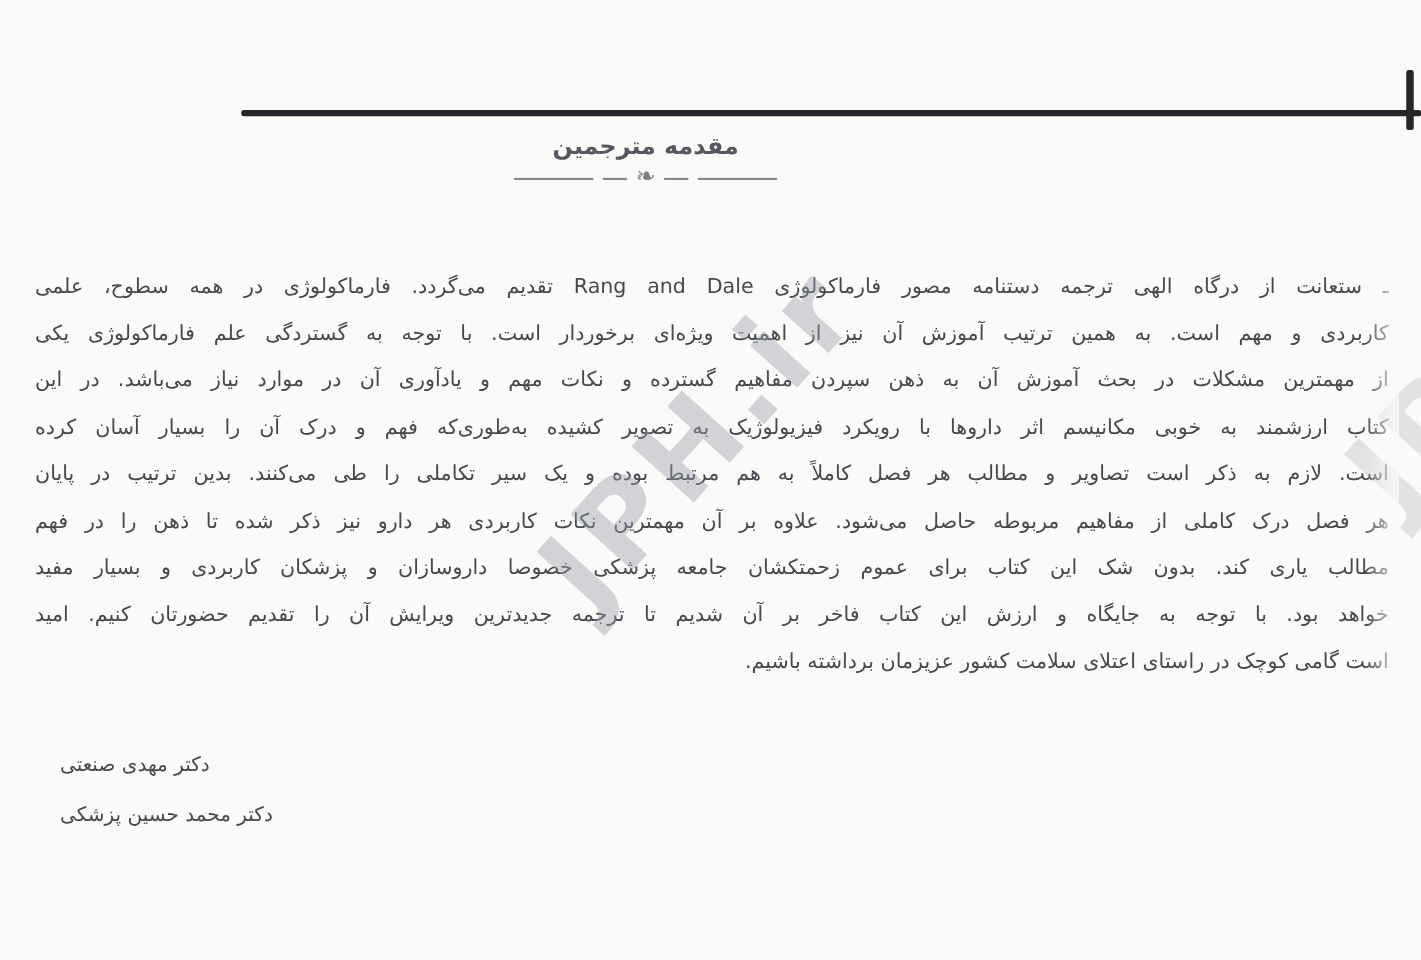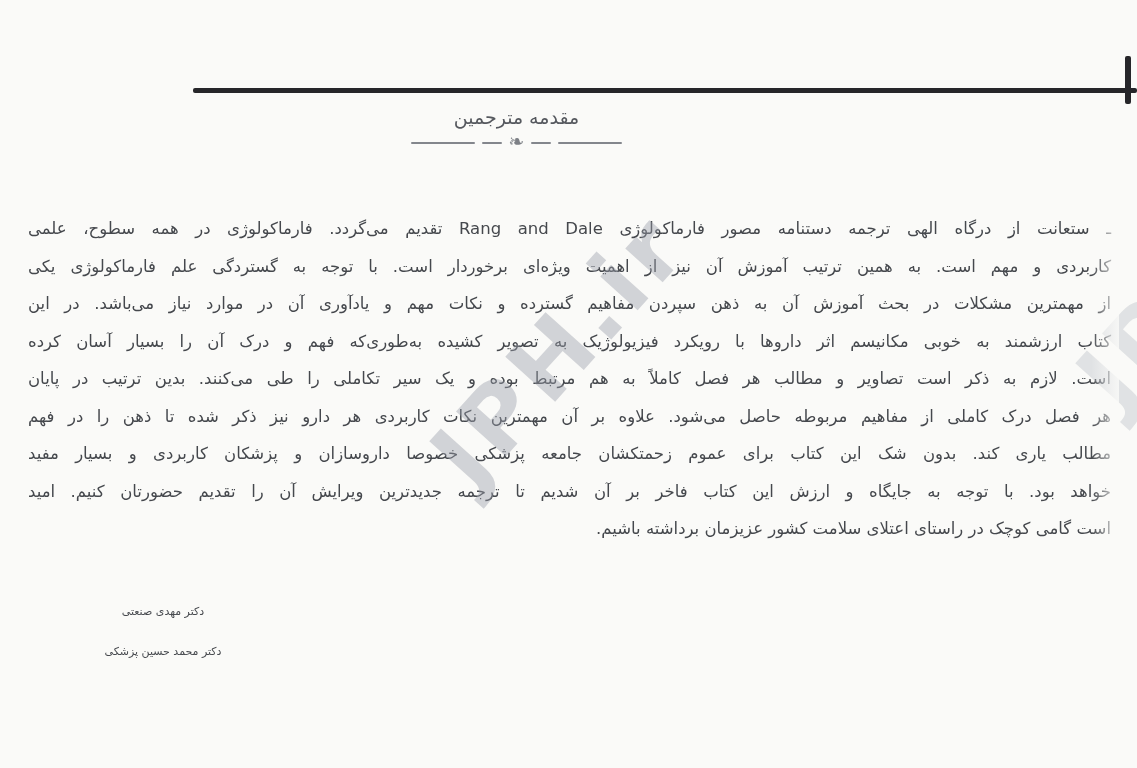--- a/index.html
+++ b/index.html
@@ -11,40 +11,40 @@
   
   .scan-hline{position:absolute;left:193px;top:88px;width:944px;height:5px;background:#26262a;border-radius:2px;}
   .scan-vline{position:absolute;left:1125px;top:56px;width:6px;height:48px;background:#26262a;border-radius:2px;}
   
   .head-wrap{
     position:absolute;top:106px;left:0;width:100%;
     display:flex;flex-direction:column;align-items:center;gap:10px;
     transform:translateX(-52px);
   }
   .heading{
-    margin:0;font-size:19px;font-weight:normal;color:#55585e;
+    margin:0;font-size:19px;font-weight:bold;color:#55585e;
     letter-spacing:.5px;direction:rtl;
   }
   .divider{display:flex;align-items:center;gap:7px;color:#83868c;}
   .divider .seg{height:0;border-top:2px solid #83868c;border-radius:1px;}
   .divider .seg.long{width:64px;}
   .divider .seg.short{width:20px;}
   .divider .orn{font-size:19px;line-height:10px;color:#7d8086;transform:translateY(-2px);}
   
   .body-text{
     position:absolute;left:28px;right:26px;top:210px;
     direction:rtl;font-size:16.5px;line-height:37.5px;color:#45484d;
     z-index:1;
   }
   .bline{text-align:justify;text-align-last:justify;white-space:normal;}
   .bline.last{text-align-last:right;}
   
   .signatures{
     position:absolute;left:48px;top:592px;width:230px;
-    direction:rtl;text-align:center;font-size:11px;line-height:40px;
+    direction:rtl;text-align:left;font-size:16px;line-height:40px;
     color:#46494e;z-index:1;
   }
   
   .watermark{
     position:absolute;left:450px;top:418px;z-index:2;
     font-size:92px;font-weight:bold;letter-spacing:6px;
     color:rgba(152,158,170,0.42);
     transform:rotate(-48deg);transform-origin:0 50%;
     pointer-events:none;user-select:none;white-space:nowrap;
   }

